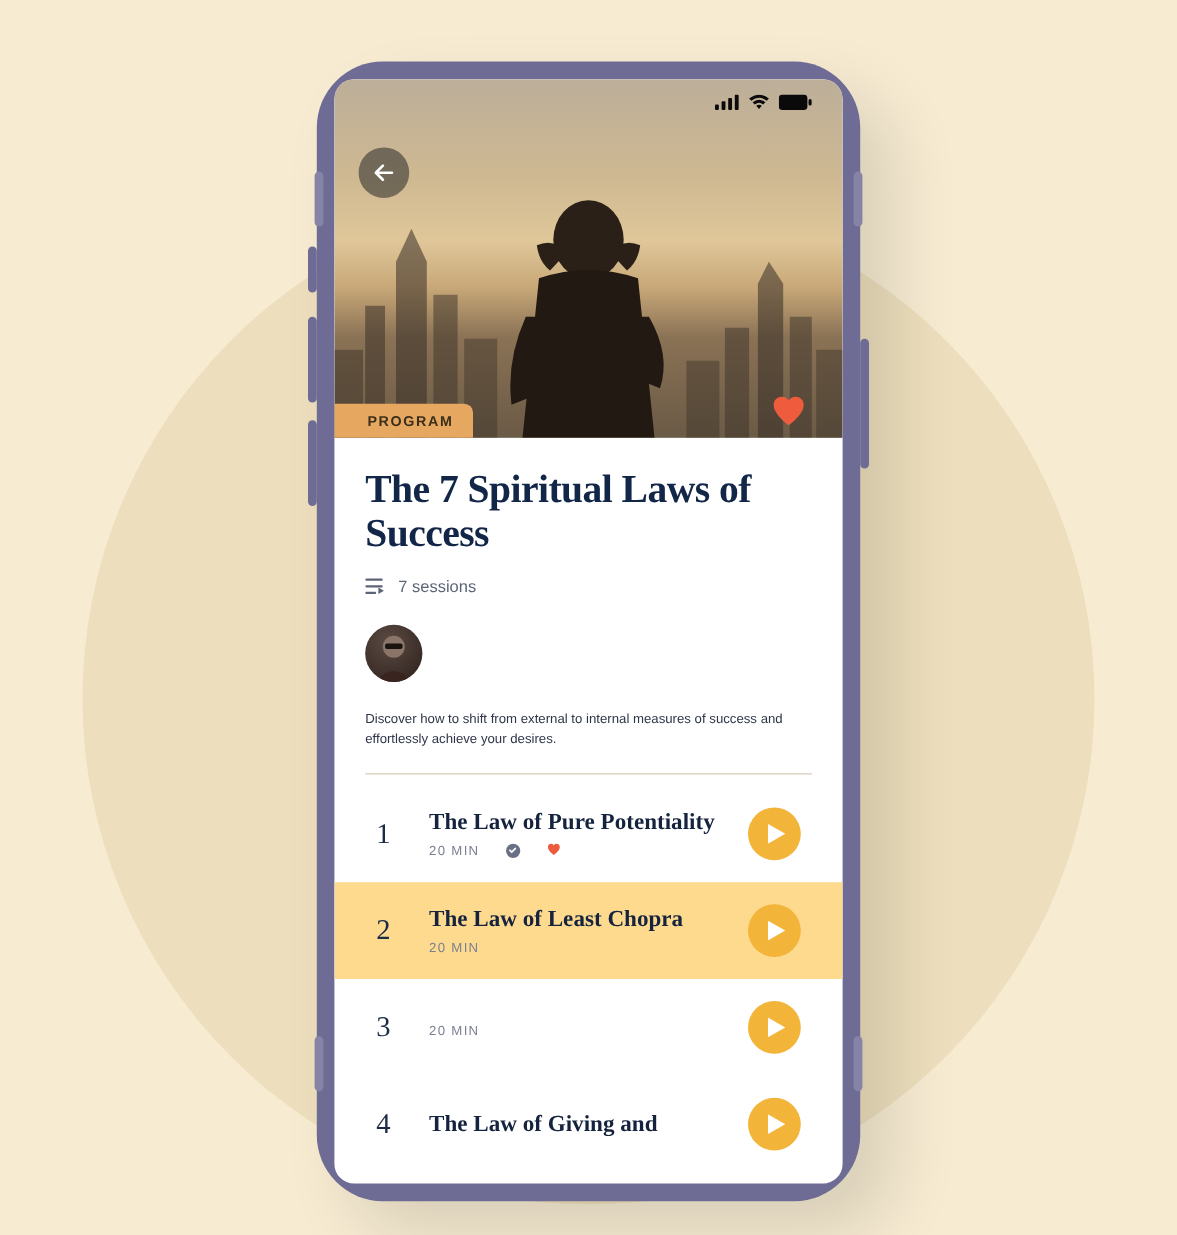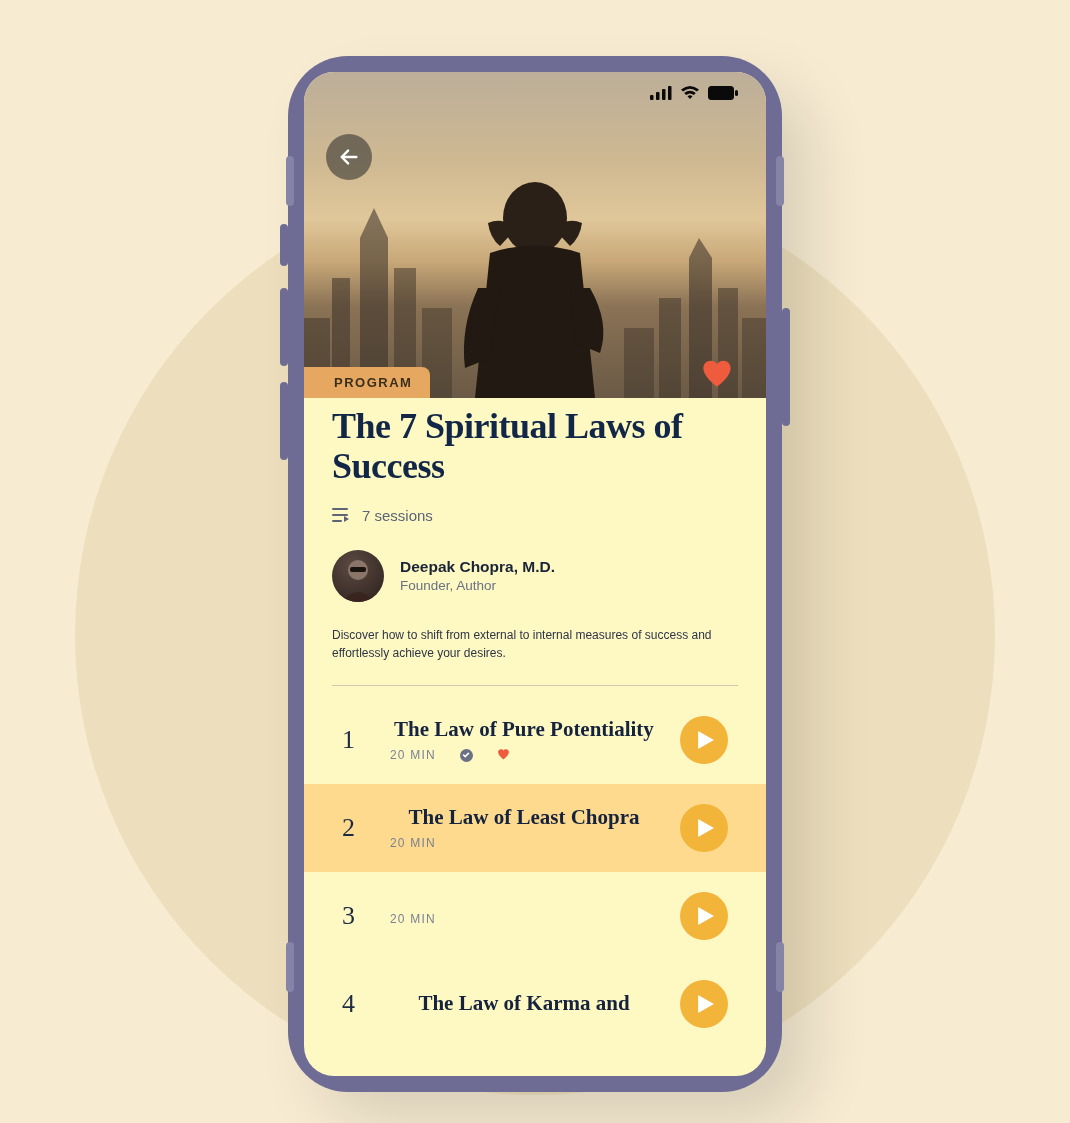--- a/index.html
+++ b/index.html
@@ -44,22 +44,22 @@
   .notch-top-l { position:absolute; left:-2px; top:100px; width:8px; height:50px; background:#8583a6; border-radius:4px;}
   .notch-top-r { position:absolute; right:-2px; top:100px; width:8px; height:50px; background:#8583a6; border-radius:4px;}
   .notch-bot-l { position:absolute; left:-2px; bottom:100px; width:8px; height:50px; background:#8583a6; border-radius:4px;}
   .notch-bot-r { position:absolute; right:-2px; bottom:100px; width:8px; height:50px; background:#8583a6; border-radius:4px;}
   .screen {
     position: absolute;
     left: 16px;
     right: 16px;
     top: 16px;
     bottom: 16px;
-    background: #fef9c3;
-    border-radius: 30px;
+    background: #ffffff;
+    border-radius: 18px;
     overflow: hidden;
   }
   .hero {
     height: 326px;
     position: relative;
     background: linear-gradient(180deg,#bcae99 0%,#cfb992 28%,#e0c79a 45%,#c8a878 58%,#8a7255 72%,#6b5a46 100%);
   }
   .skyline {
     position:absolute; left:0; right:0; bottom:0; height:200px;
   }
@@ -105,21 +105,21 @@
     bottom: 0;
     background: #e6a860;
     color: #3a2f1a;
     font-size: 13px;
     font-weight: 700;
     letter-spacing: 1.5px;
     padding: 8px 18px 8px 30px;
     border-top-right-radius: 8px;
   }
   .content {
-    padding: 8px 28px 0 28px;
+    padding: 26px 28px 0 28px;
   }
   .title {
     font-family: Georgia, serif;
     font-size: 36px;
     font-weight: 900;
     color: #122648;
     line-height: 1.12;
     letter-spacing: -0.5px;
   }
   .meta {
@@ -169,21 +169,21 @@
     padding-right: 38px;
   }
   .session.highlight { background: #fdda8d; }
   .session-num {
     font-family: Georgia, serif;
     font-size: 26px;
     color: #1c2b46;
     width: 26px;
     font-weight: 400;
   }
-  .session-body { flex: 1; text-align: center; }
+  .session-body { flex: 1; }
   .session-title {
     font-family: Georgia, serif;
     font-size: 21px;
     font-weight: 700;
     color: #15233e;
     line-height: 1.18;
   }
   .session-meta {
     margin-top: 6px;
     font-size: 12px;
@@ -294,24 +294,20 @@
       </div>
 
       <div class="author">
         <div class="avatar">
           <svg width="52" height="52" viewBox="0 0 52 52">
             <circle cx="26" cy="20" r="10" fill="#8a7568"></circle>
             <rect x="18" y="17" width="16" height="5" rx="2" fill="#1a1410"></rect>
             <path d="M10 52 Q26 32 42 52 Z" fill="#3a2420"></path>
           </svg>
         </div>
-        <div>
-          <div class="author-name">Deepak Chopra, M.D.</div>
-          <div class="author-role">Founder, Author</div>
-        </div>
       </div>
 
       <p class="desc">Discover how to shift from external to internal measures of success and effortlessly achieve your desires.</p>
 
       <hr class="divider">
 
       <div class="sessions" id="sessions">
           <div class="session">
             <div class="session-num">1</div>
             <div class="session-body">
@@ -357,21 +353,21 @@
             </div>
             <div class="play">
               <svg width="16" height="18" viewBox="0 0 14 16">
                 <polygon points="0,0 14,8 0,16" fill="#ffffff"></polygon>
               </svg>
             </div>
           </div>
           <div class="session">
             <div class="session-num">4</div>
             <div class="session-body">
-              <div class="session-title">The Law of Karma and</div>
+              <div class="session-title">The Law of Giving and</div>
             </div>
             <div class="play">
               <svg width="16" height="18" viewBox="0 0 14 16">
                 <polygon points="0,0 14,8 0,16" fill="#ffffff"></polygon>
               </svg>
             </div>
           </div>
         </div>
     </div>
 

